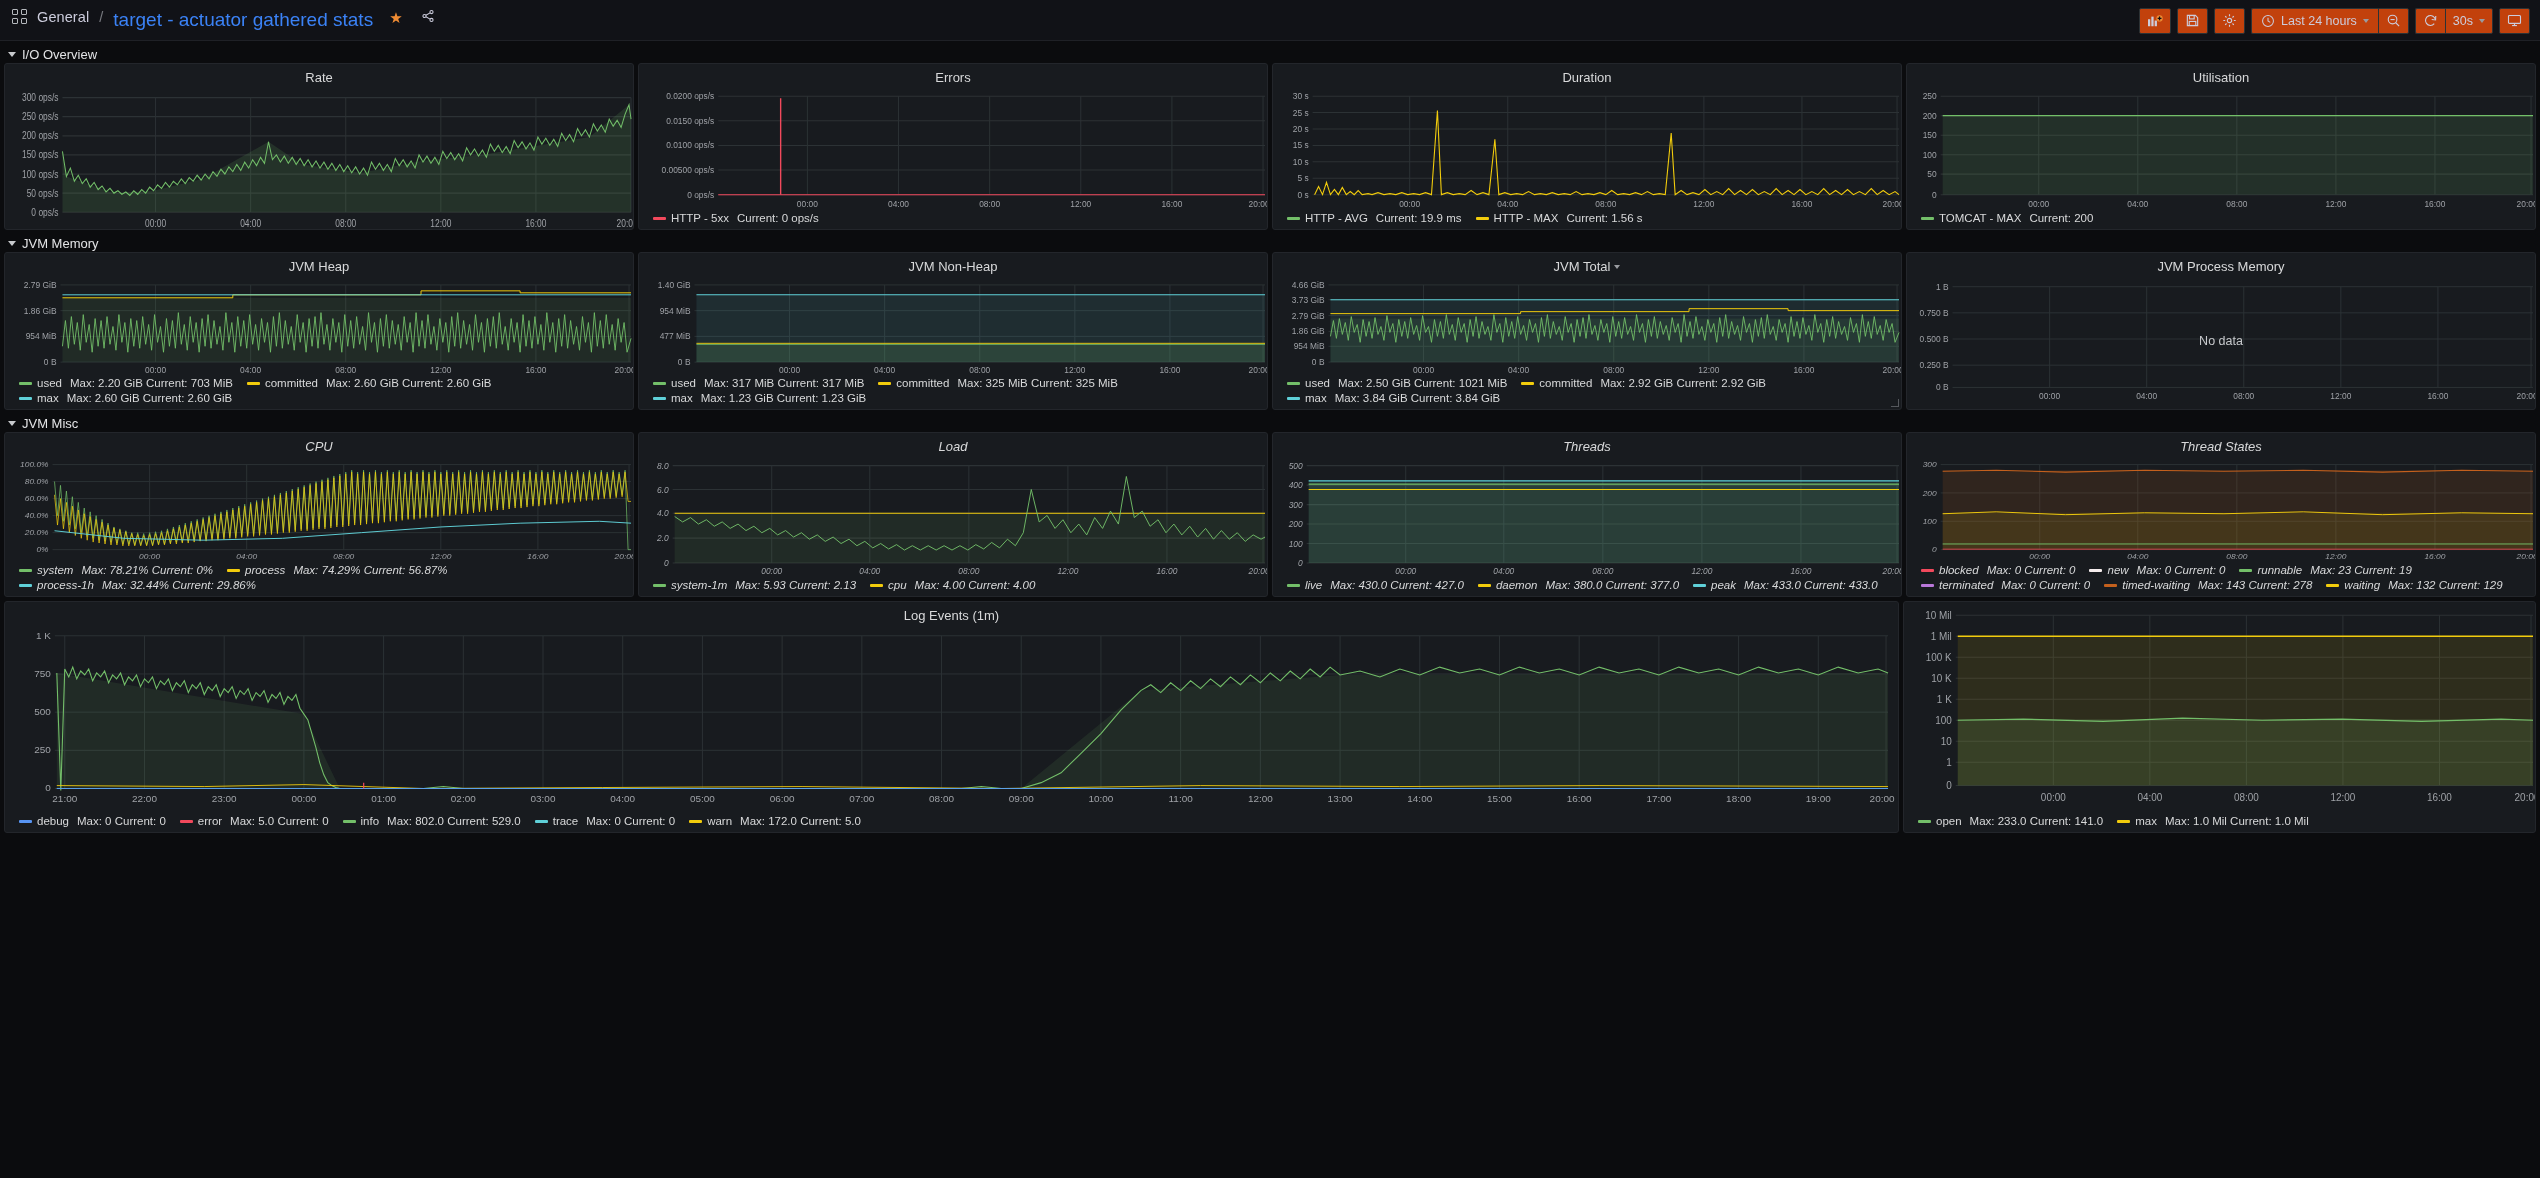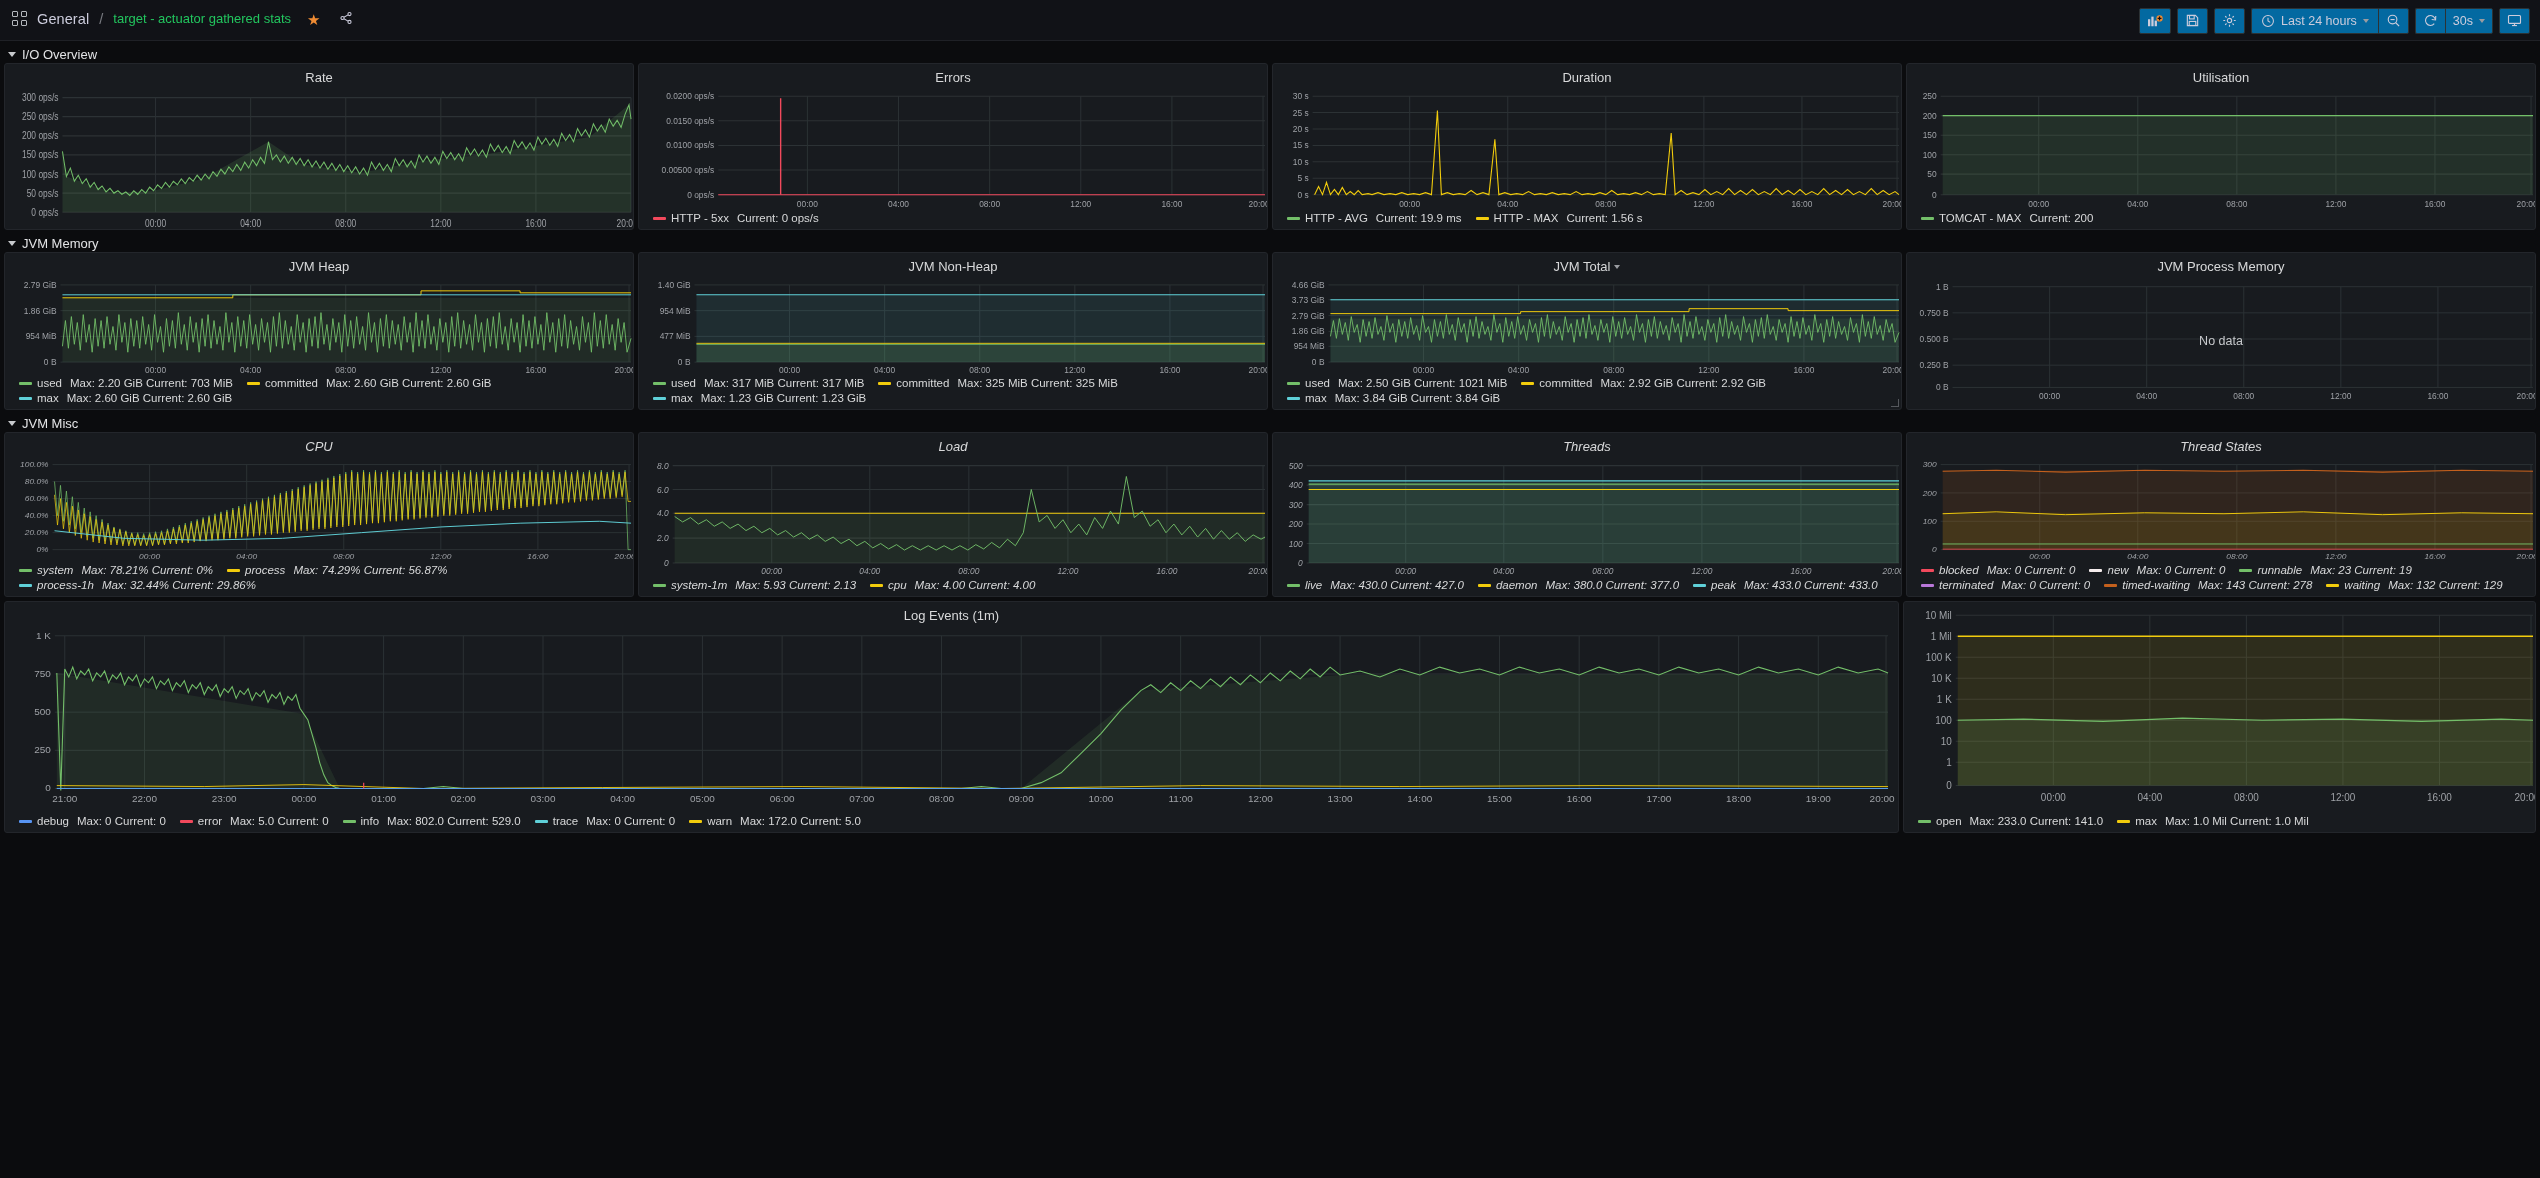--- a/index.html
+++ b/index.html
@@ -19,29 +19,29 @@
     padding: 0 14px 0 12px;
     border-bottom: 1px solid #1f2126;
     position: relative;
   }
   .breadcrumb { display: flex; gap: 10px; }
   .grid-icon { width: 15px; height: 15px; display: grid;
     grid-template-columns: 1fr 1fr; grid-template-rows: 1fr 1fr; gap: 2.5px; }
   .grid-icon i { border: 1.4px solid #b5b8bd; border-radius: 1px; display: block; }
   .bc-text { font-size: 14.5px; color: #ccccdc; letter-spacing: .1px; }
   .bc-sep { font-size: 14.5px; color: #7a7c82; }
-  .bc-title { font-size: 13px; color: #22c55e; }
+  .bc-title { font-size: 19px; color: #3b82f6; }
   .star-icon { color: #ef8b33; font-size: 15px; margin-left: 6px; }
   .share-icon { margin-left: 8px; display: inline-block; }
 
   .top-right { position: absolute; right: 10px; top: 0; height: 41px;
     display: flex; align-items: center; gap: 6px; }
   .tbtn {
     height: 26px; min-width: 28px; padding: 0 7px;
-    background: #0369a1; border: 1px solid #2c3235; border-radius: 2px;
+    background: #c2410c; border: 1px solid #2c3235; border-radius: 2px;
     display: flex; align-items: center; justify-content: center; gap: 6px;
     color: #ccccdc; font-size: 12.5px; cursor: pointer;
   }
   .tbtn.range { padding: 0 9px; }
   .tbtn .lbl { font-size: 12.5px; color: #ccccdc; white-space: nowrap; }
   .caret { width: 0; height: 0; border-left: 3.5px solid transparent;
     border-right: 3.5px solid transparent; border-top: 4px solid #9a9ca1; }
   .grp { display: flex; }
   .grp .tbtn { border-radius: 0; border-right-width: 0; }
   .grp .tbtn:first-child { border-radius: 2px 0 0 2px; }

